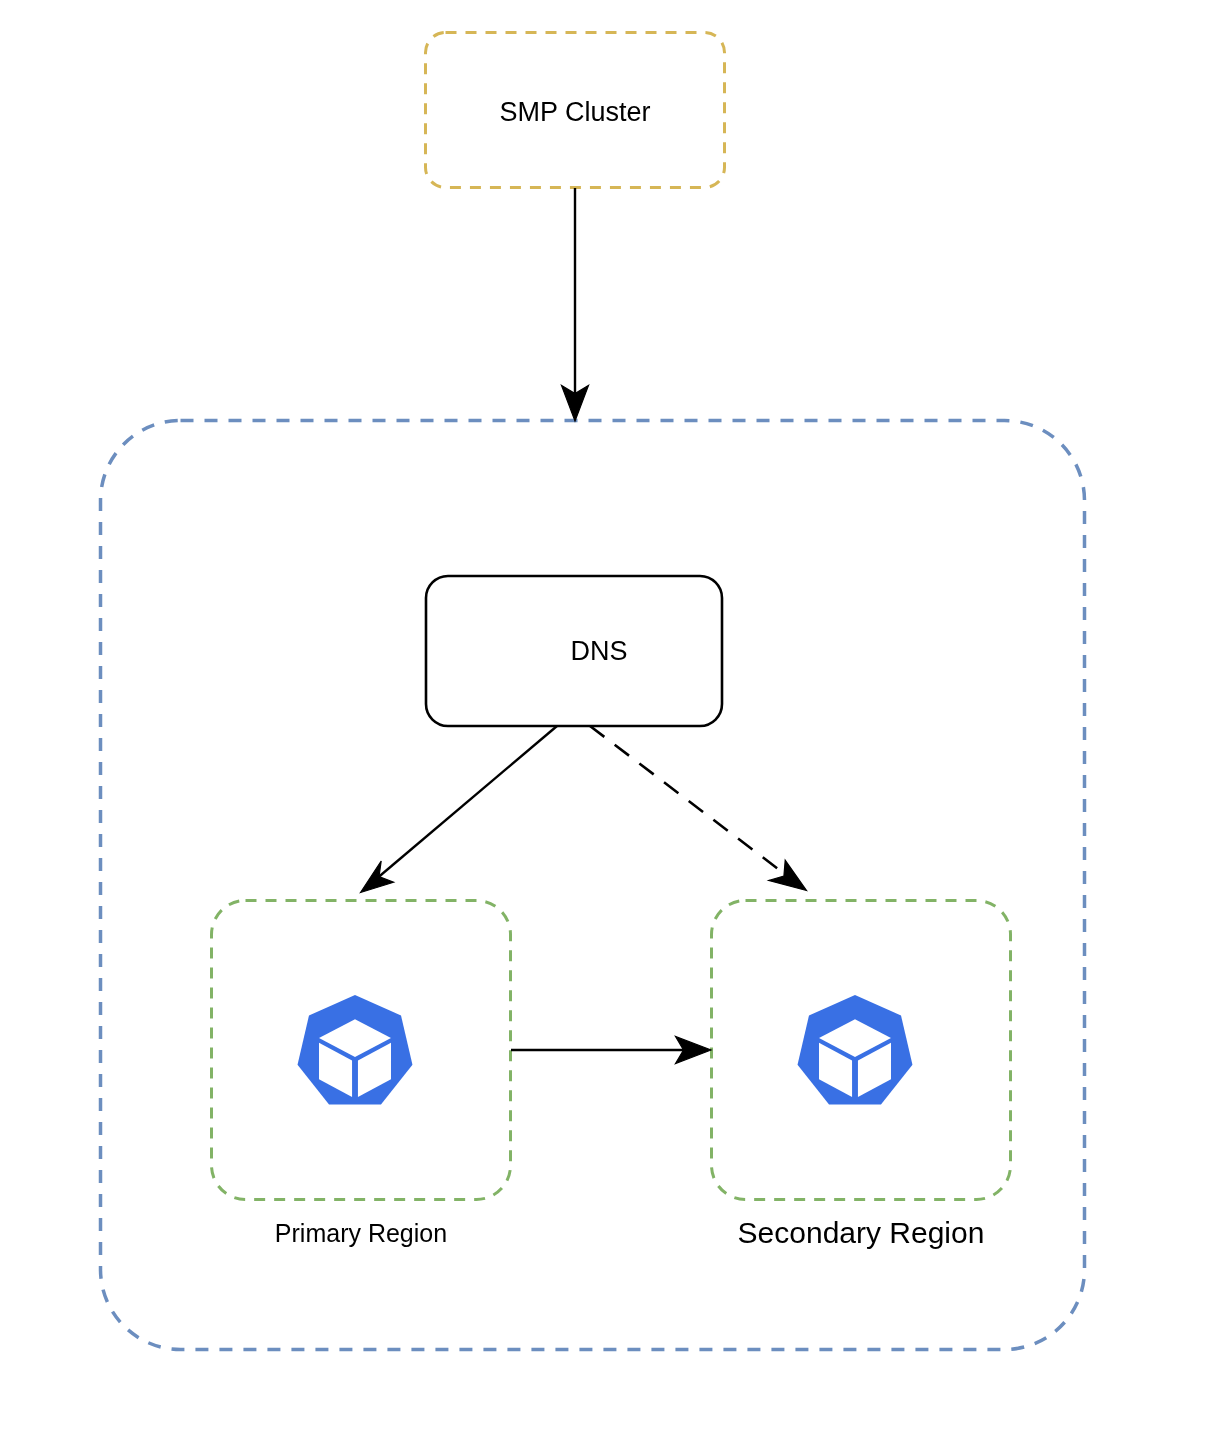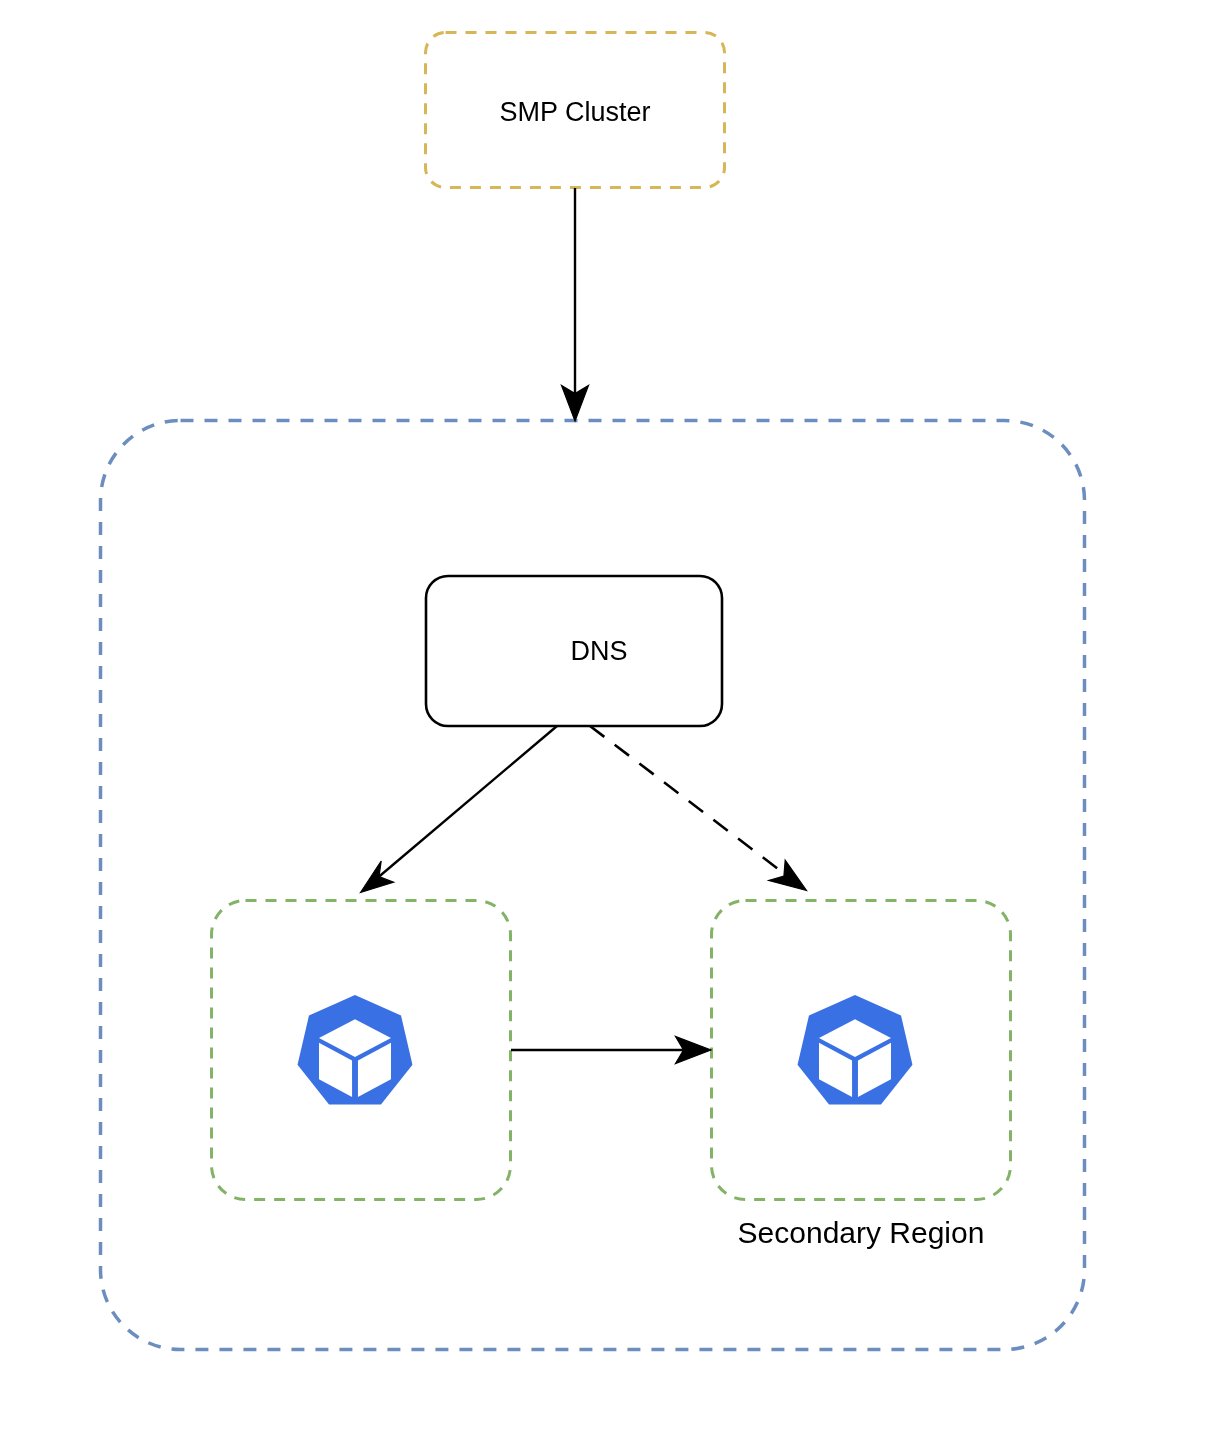--- a/index.html
+++ b/index.html
@@ -118,16 +118,17 @@
       <path d="M 19.5 40.5 L 47.5 55.5 L 47.5 86.5 L 19.5 71.5 Z" fill="#ffffff"></path>
       <path d="M 80.5 40.5 L 52.5 55.5 L 52.5 86.5 L 80.5 71.5 Z" fill="#ffffff"></path>
     </g>
 
   </svg>
 
   <div class="node-label label-smp">SMP Cluster</div>
 
   <div class="node-label label-dns">DNS</div>
 
+  <div class="node-label label-primary">Primary Region</div>
 
   <div class="node-label label-secondary">Secondary Region</div>
 
 </div>
 
 </body></html>

